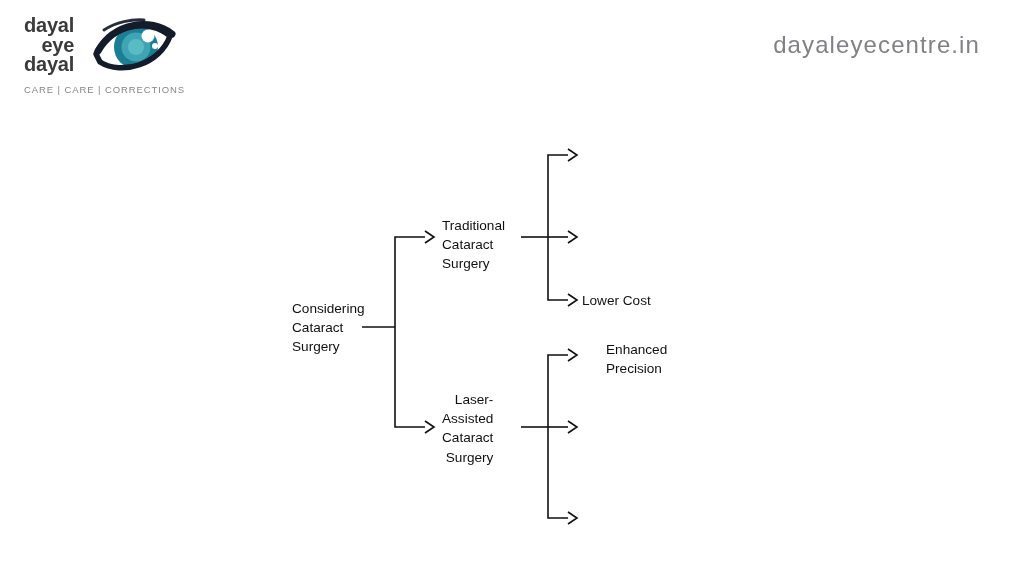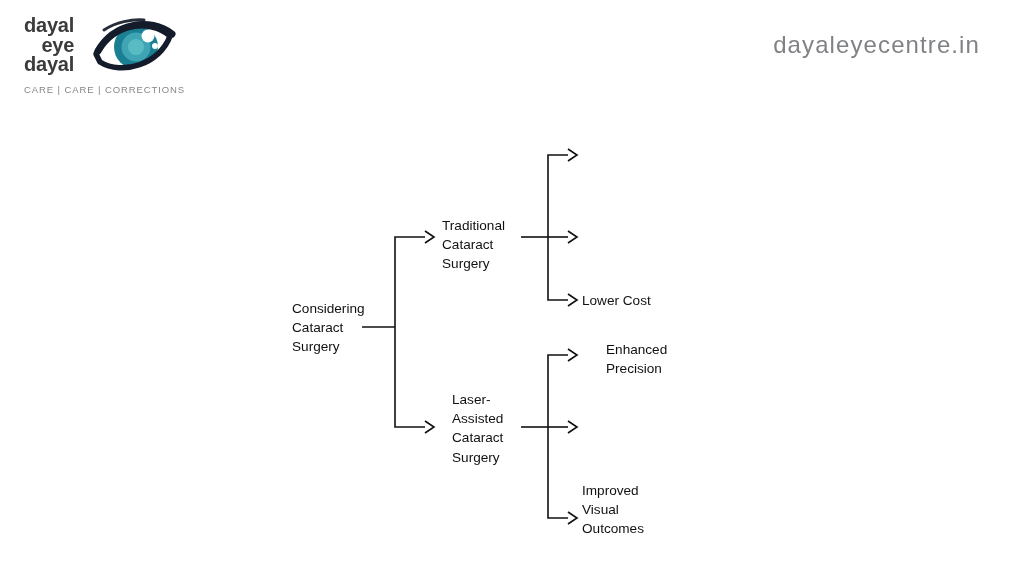--- a/index.html
+++ b/index.html
@@ -175,30 +175,27 @@
   </svg>
 
   <div class="flow-label" style="left:292px; top:299px;">Considering
 Cataract
 Surgery</div>
 
   <div class="flow-label" style="left:442px; top:208px;margin-top:8px;">Traditional
 Cataract
 Surgery</div>
 
-  <div class="flow-label" style="left:452px; top:390px;">Laser-
+  <div class="flow-label" style="left:442px; top:390px;text-align:right;">Laser-
 Assisted
 Cataract
 Surgery</div>
 
 
 
   <div class="flow-label" style="left:582px; top:291px;text-align:center;">Lower Cost</div>
 
   <div class="flow-label" style="left:582px; top:340px;margin-left:24px;">Enhanced
 Precision</div>
 
 
-  <div class="flow-label" style="left:582px; top:481px;">Improved
-Visual
-Outcomes</div>
 
 </div>
 
 </body></html>

